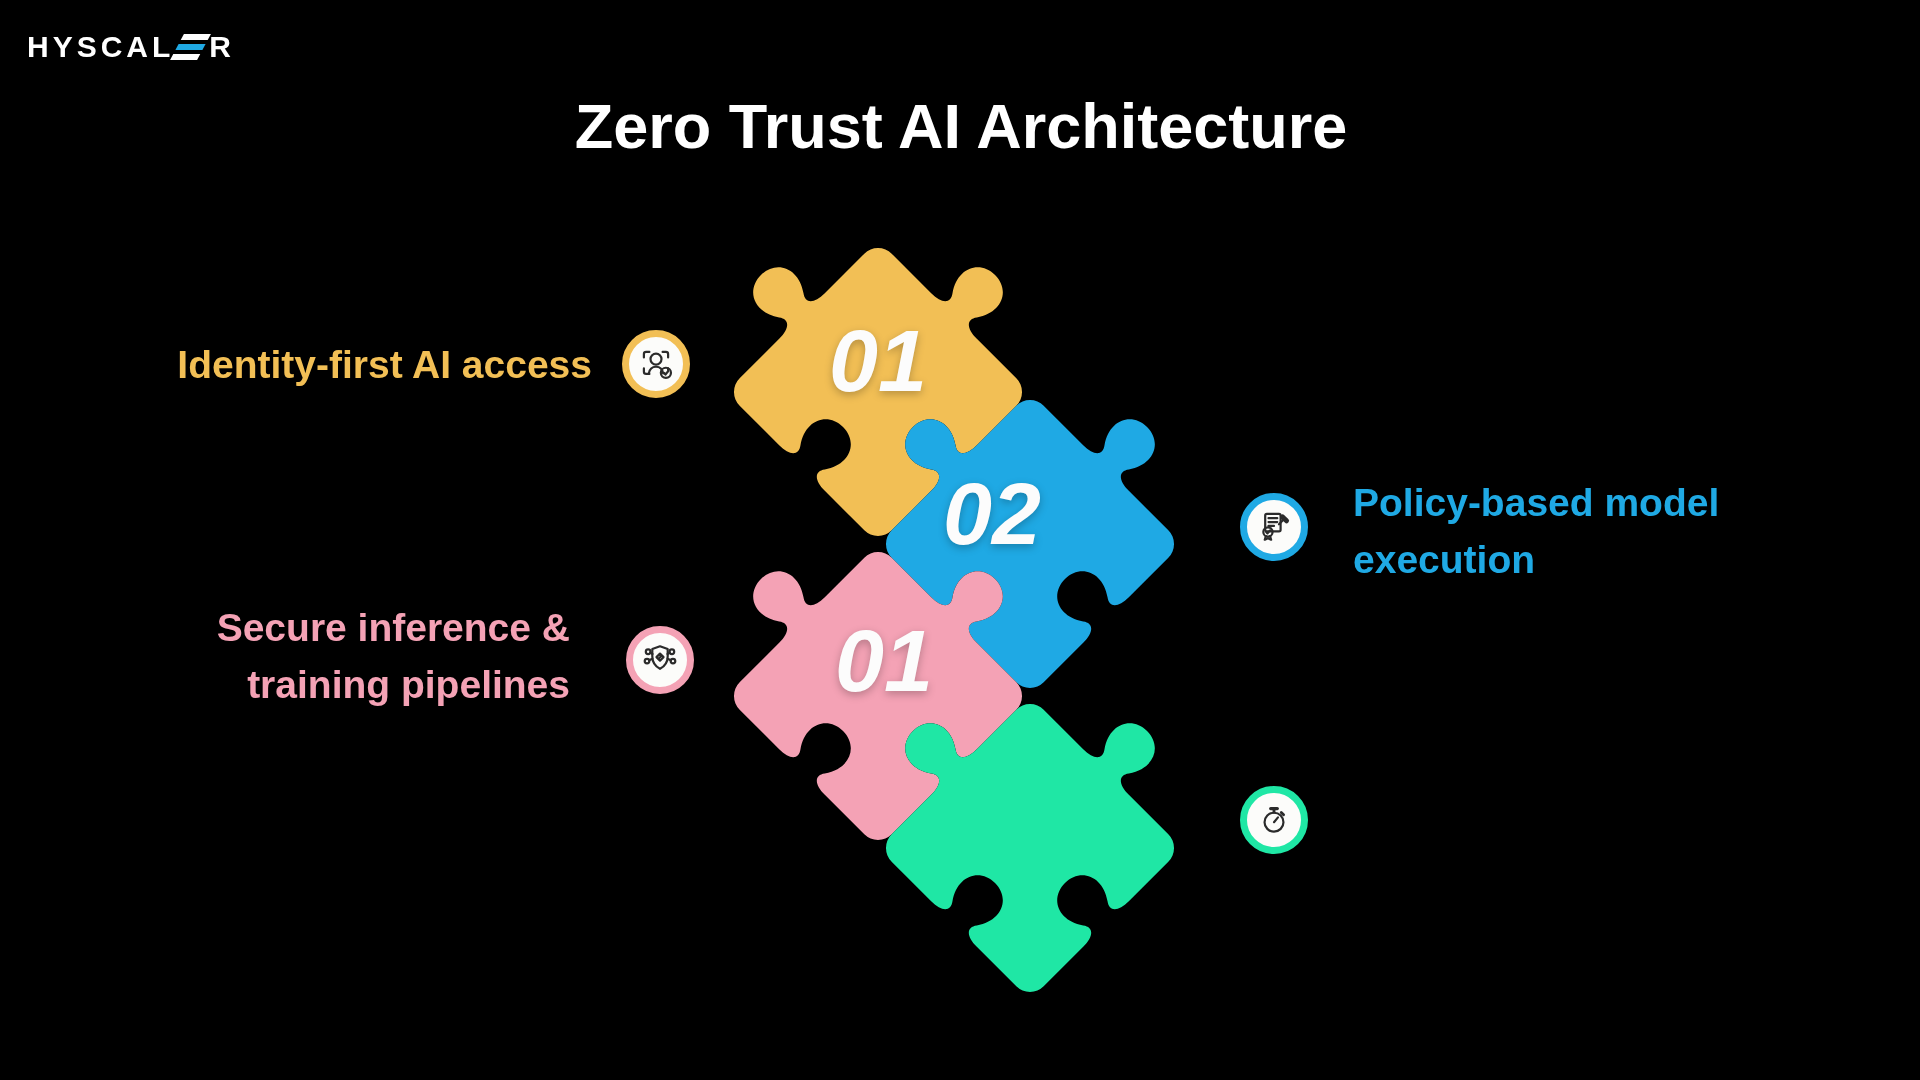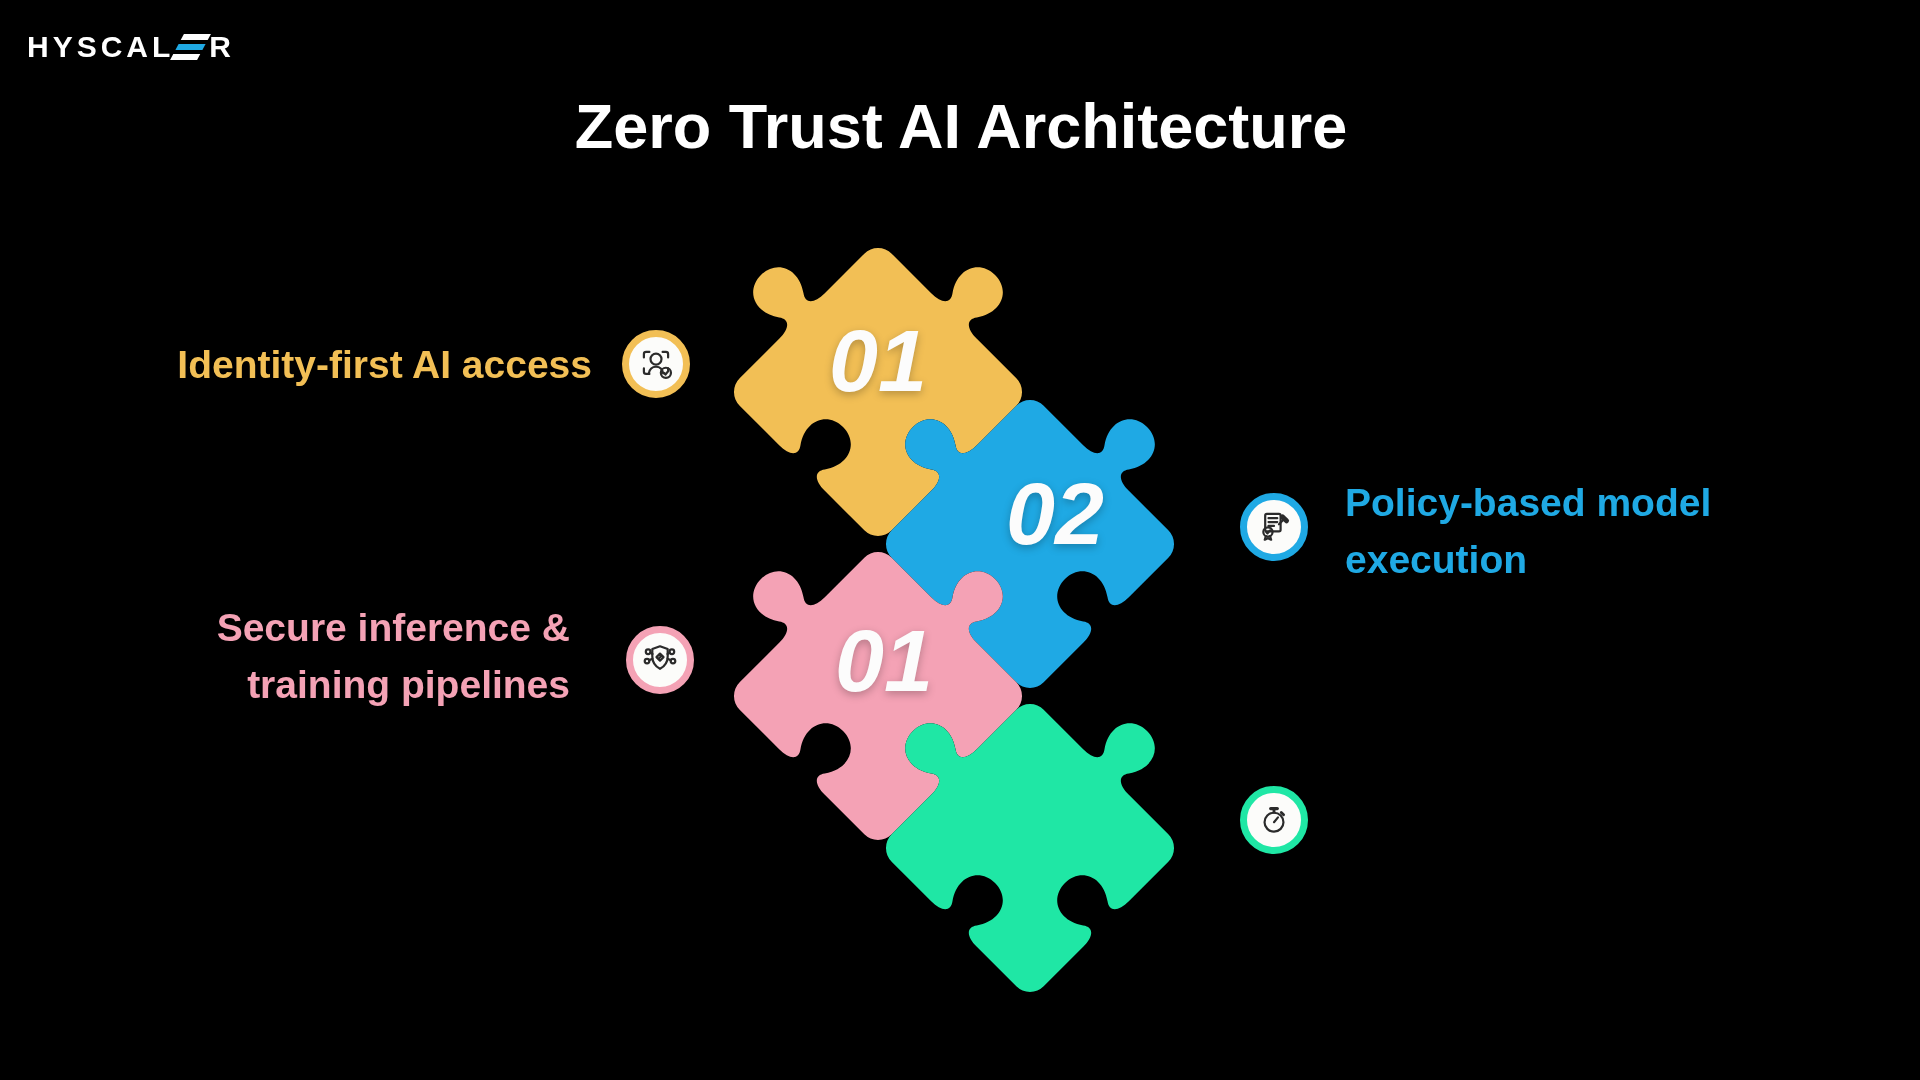--- a/index.html
+++ b/index.html
@@ -19,36 +19,36 @@
   
   .piece{position:absolute;width:344px;height:344px;transform:rotate(45deg);}
   .piece-01{left:706px;top:220px;}
   .piece-02{left:858px;top:372px;}
   .piece-03{left:706px;top:524px;}
   .piece-04{left:858px;top:676px;}
   .step-number{position:absolute;transform:translate(-50%,-50%);
                color:#FCFCFC;font-size:88px;font-weight:700;
                text-shadow:0 3px 8px rgba(0,0,0,.25);font-style:italic;}
   .num-01{left:878px;top:361px;}
-  .num-02{left:1055px;top:514px;text-align:center;}
+  .num-02{left:992px;top:514px;text-align:center;}
   .num-03{left:884px;top:661px;}
   .num-04{left:1044px;top:808px;}
   
   .icon-circle{position:absolute;width:68px;height:68px;box-sizing:border-box;
                border-radius:50%;border:7px solid #ccc;background:#FCFCFA;
                display:flex;align-items:center;justify-content:center;}
   .icon-01{left:622px;top:330px;}
   .icon-02{left:1240px;top:493px;}
   .icon-03{left:626px;top:626px;}
   .icon-04{left:1240px;top:786px;}
   .icon-circle svg{width:44px;height:44px;}
   .li{fill:none;stroke:#2b2b2b;stroke-width:2;stroke-linecap:round;stroke-linejoin:round;}
   
   .step-label{position:absolute;font-weight:700;font-size:39px;line-height:57px;
-              white-space:pre-line;}
+              white-space:pre-line;margin-left:8px;}
   .label-left{text-align:right;}
   .label-01{right:1328px;top:336px;}
   .label-02{left:1345px;top:474px;}
   .label-03{right:1350px;top:599px;}
   .label-04{left:1345px;top:764px;}
   .defs-hidden{position:absolute;width:0;height:0;}
 </style>
 </head>
 <body>
 

